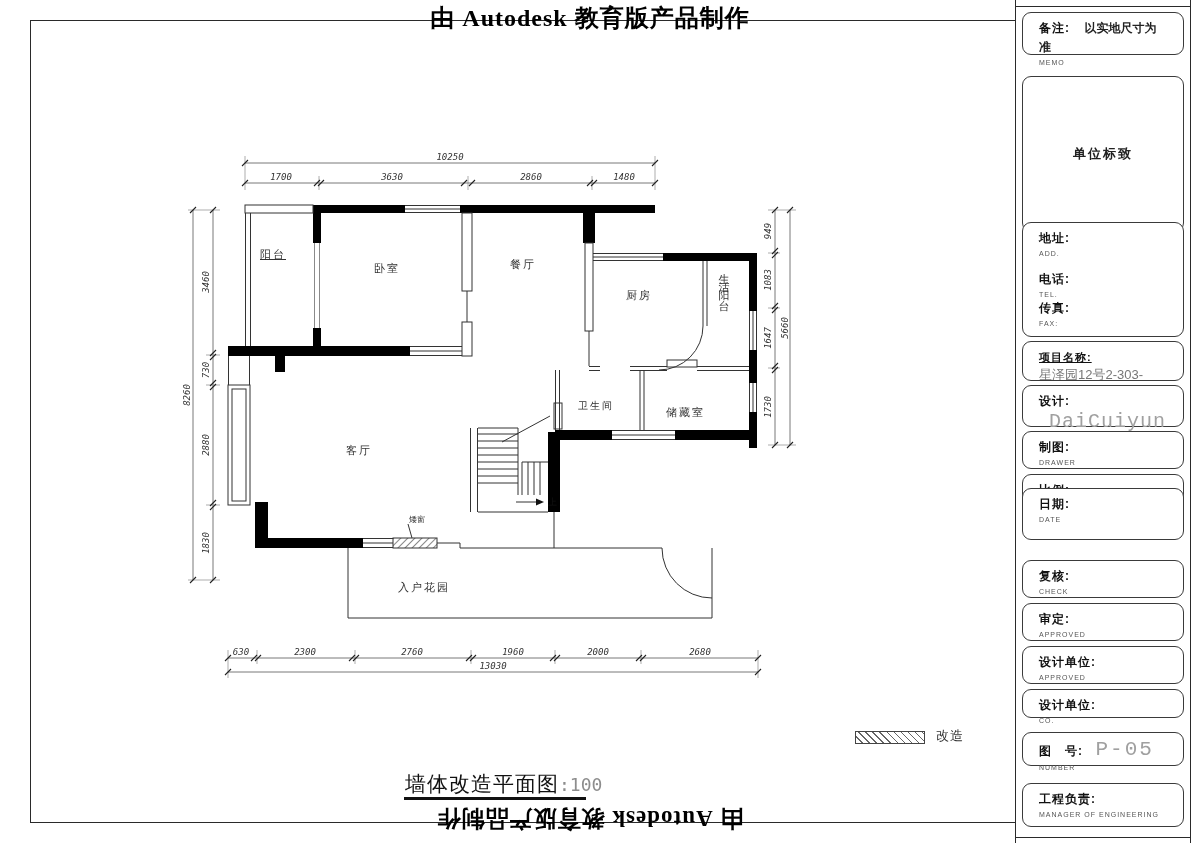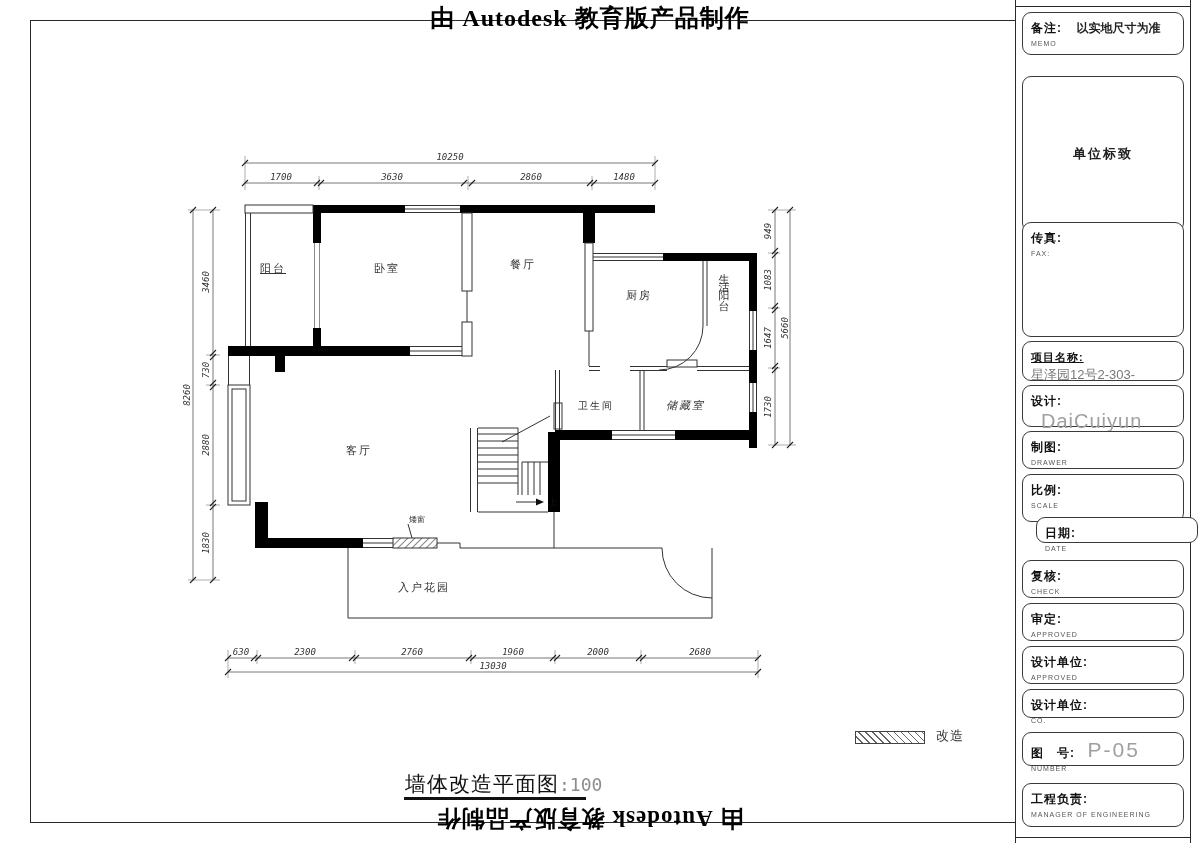--- a/index.html
+++ b/index.html
@@ -22,25 +22,25 @@
   .caption .t{font-size:21px;color:#111;letter-spacing:1px;}
   .caption .s{font-size:18px;color:#8d8d8d;font-family:"DejaVu Sans Mono",monospace;}
   .caption-bar{position:absolute;left:404px;top:797px;width:182px;height:3px;background:#111;}
   
   .legend-hatch{position:absolute;left:855px;top:731px;width:68px;height:11px;
      border:1px solid #444;
      background:repeating-linear-gradient(45deg,#fff 0 4px,#666 4px 5px);}
   .legend-lbl{position:absolute;left:936px;top:727px;font-size:13px;color:#333;letter-spacing:1px;}
   
   .tb-box{position:absolute;left:1022px;width:162px;border:1px solid #3a3a3a;border-radius:9px;
-          background:#fff;box-sizing:border-box;padding:5px 8px;}
+          background:#fff;box-sizing:border-box;padding:5px 16px;}
   .tb-label{font-size:12px;font-weight:bold;color:#111;letter-spacing:1px;}
   .tb-sub{font-size:7px;color:#555;letter-spacing:1px;margin-top:3px;}
   .tb-val-cn{font-size:12px;font-weight:bold;color:#222;}
-  .tb-val-cad{font-family:Liberation Sans, sans-serif;color:#a0a0a0;}
+  .tb-val-cad{font-family:Liberation Mono, monospace;color:#a0a0a0;}
   .svgtext{font-family:"DejaVu Sans Mono",monospace;font-style:italic;}
 </style>
 </head>
 <body>
 
 <div class="line" style="left:30px;top:20px;width:985px;height:1px;"></div>
 <div class="line" style="left:30px;top:822px;width:985px;height:1px;"></div>
 <div class="line" style="left:30px;top:20px;width:1px;height:803px;"></div>
 <div class="line" style="left:1015px;top:0;width:1px;height:843px;"></div>
 <div class="line" style="left:1190px;top:0;width:1px;height:843px;"></div>
@@ -225,27 +225,27 @@
     <text x="313" y="519">13030</text>
     <text x="61" y="505">630</text>
     <text x="125" y="505">2300</text>
     <text x="232" y="505">2760</text>
     <text x="333" y="505">1960</text>
     <text x="418" y="505">2000</text>
     <text x="520" y="505">2680</text>
   </g>
 </svg>
 
-<div class="room" style="left:80px;top:111px;text-decoration:underline;">阳台</div>
+<div class="room" style="left:80px;top:97px;text-decoration:underline;">阳台</div>
 <div class="room" style="left:194px;top:111px;">卧室</div>
 <div class="room" style="left:330px;top:107px;">餐厅</div>
 <div class="room" style="left:446px;top:138px;">厨房</div>
 <div class="room-v" style="left:536px;top:114px;height:130px;">生活阳台</div>
 <div class="room" style="left:398px;top:249px;font-size:10px;">卫生间</div>
-<div class="room" style="left:486px;top:248px;font-style:italic;">储藏室</div>
+<div class="room" style="left:486px;top:255px;">储藏室</div>
 <div class="room" style="left:166px;top:293px;">客厅</div>
 <div class="room" style="left:218px;top:430px;">入户花园</div>
 <div class="up-lbl" style="left:368px;top:346px;">上</div>
 <div class="tiny-note" style="left:229px;top:364px;">矮窗</div>
 </div>
 
 <div class="caption">
   <span class="t">墙体改造平面图</span><span class="s">:100</span>
 </div>
 <div class="caption-bar"></div>
@@ -257,20 +257,28 @@
   <span class="tb-label">备注:</span>
   <span class="tb-val-cn" style="margin-left:10px;">以实地尺寸为准</span>
   <div class="tb-sub">MEMO</div>
 </div>
 
 <div class="tb-box" style="top:76px;height:156px;display:flex;align-items:center;justify-content:center;">
   <span class="tb-val-cn" style="font-size:13px;letter-spacing:2px;">单位标致</span>
 </div>
 
 <div class="tb-box" style="top:222px;height:115px;">
+  <div>
+    <span class="tb-label">地址:</span>
+    <div class="tb-sub">ADD.</div>
+  </div>
+  <div style="margin-top:12px;">
+    <span class="tb-label">电话:</span>
+    <div class="tb-sub">TEL.</div>
+  </div>
   <div style="margin-top:0;">
     <span class="tb-label">传真:</span>
     <div class="tb-sub">FAX:</div>
   </div>
 </div>
 
 <div class="tb-box" style="top:341px;height:40px;overflow:hidden;">
   <span class="tb-label" style="font-size:11px;text-decoration:underline;">项目名称:</span>
   <span style="font-size:13px;color:#777;white-space:nowrap;">星泽园12号2-303-</span>
   
@@ -285,21 +293,21 @@
 <div class="tb-box" style="top:431px;height:38px;">
   <span class="tb-label">制图:</span>
   <div class="tb-sub">DRAWER</div>
 </div>
 
 <div class="tb-box" style="top:474px;height:48px;">
   <span class="tb-label">比例:</span>
   <div class="tb-sub">SCALE</div>
 </div>
 
-<div class="tb-box" style="top:517px;height:26px;margin-left:14px;">
+<div class="tb-box" style="top:488px;height:52px;">
   <span class="tb-label">日期:</span>
   <div class="tb-sub">DATE</div>
 </div>
 
 <div class="tb-box" style="top:560px;height:38px;">
   <span class="tb-label">复核:</span>
   <div class="tb-sub">CHECK</div>
 </div>
 
 <div class="tb-box" style="top:603px;height:38px;">

